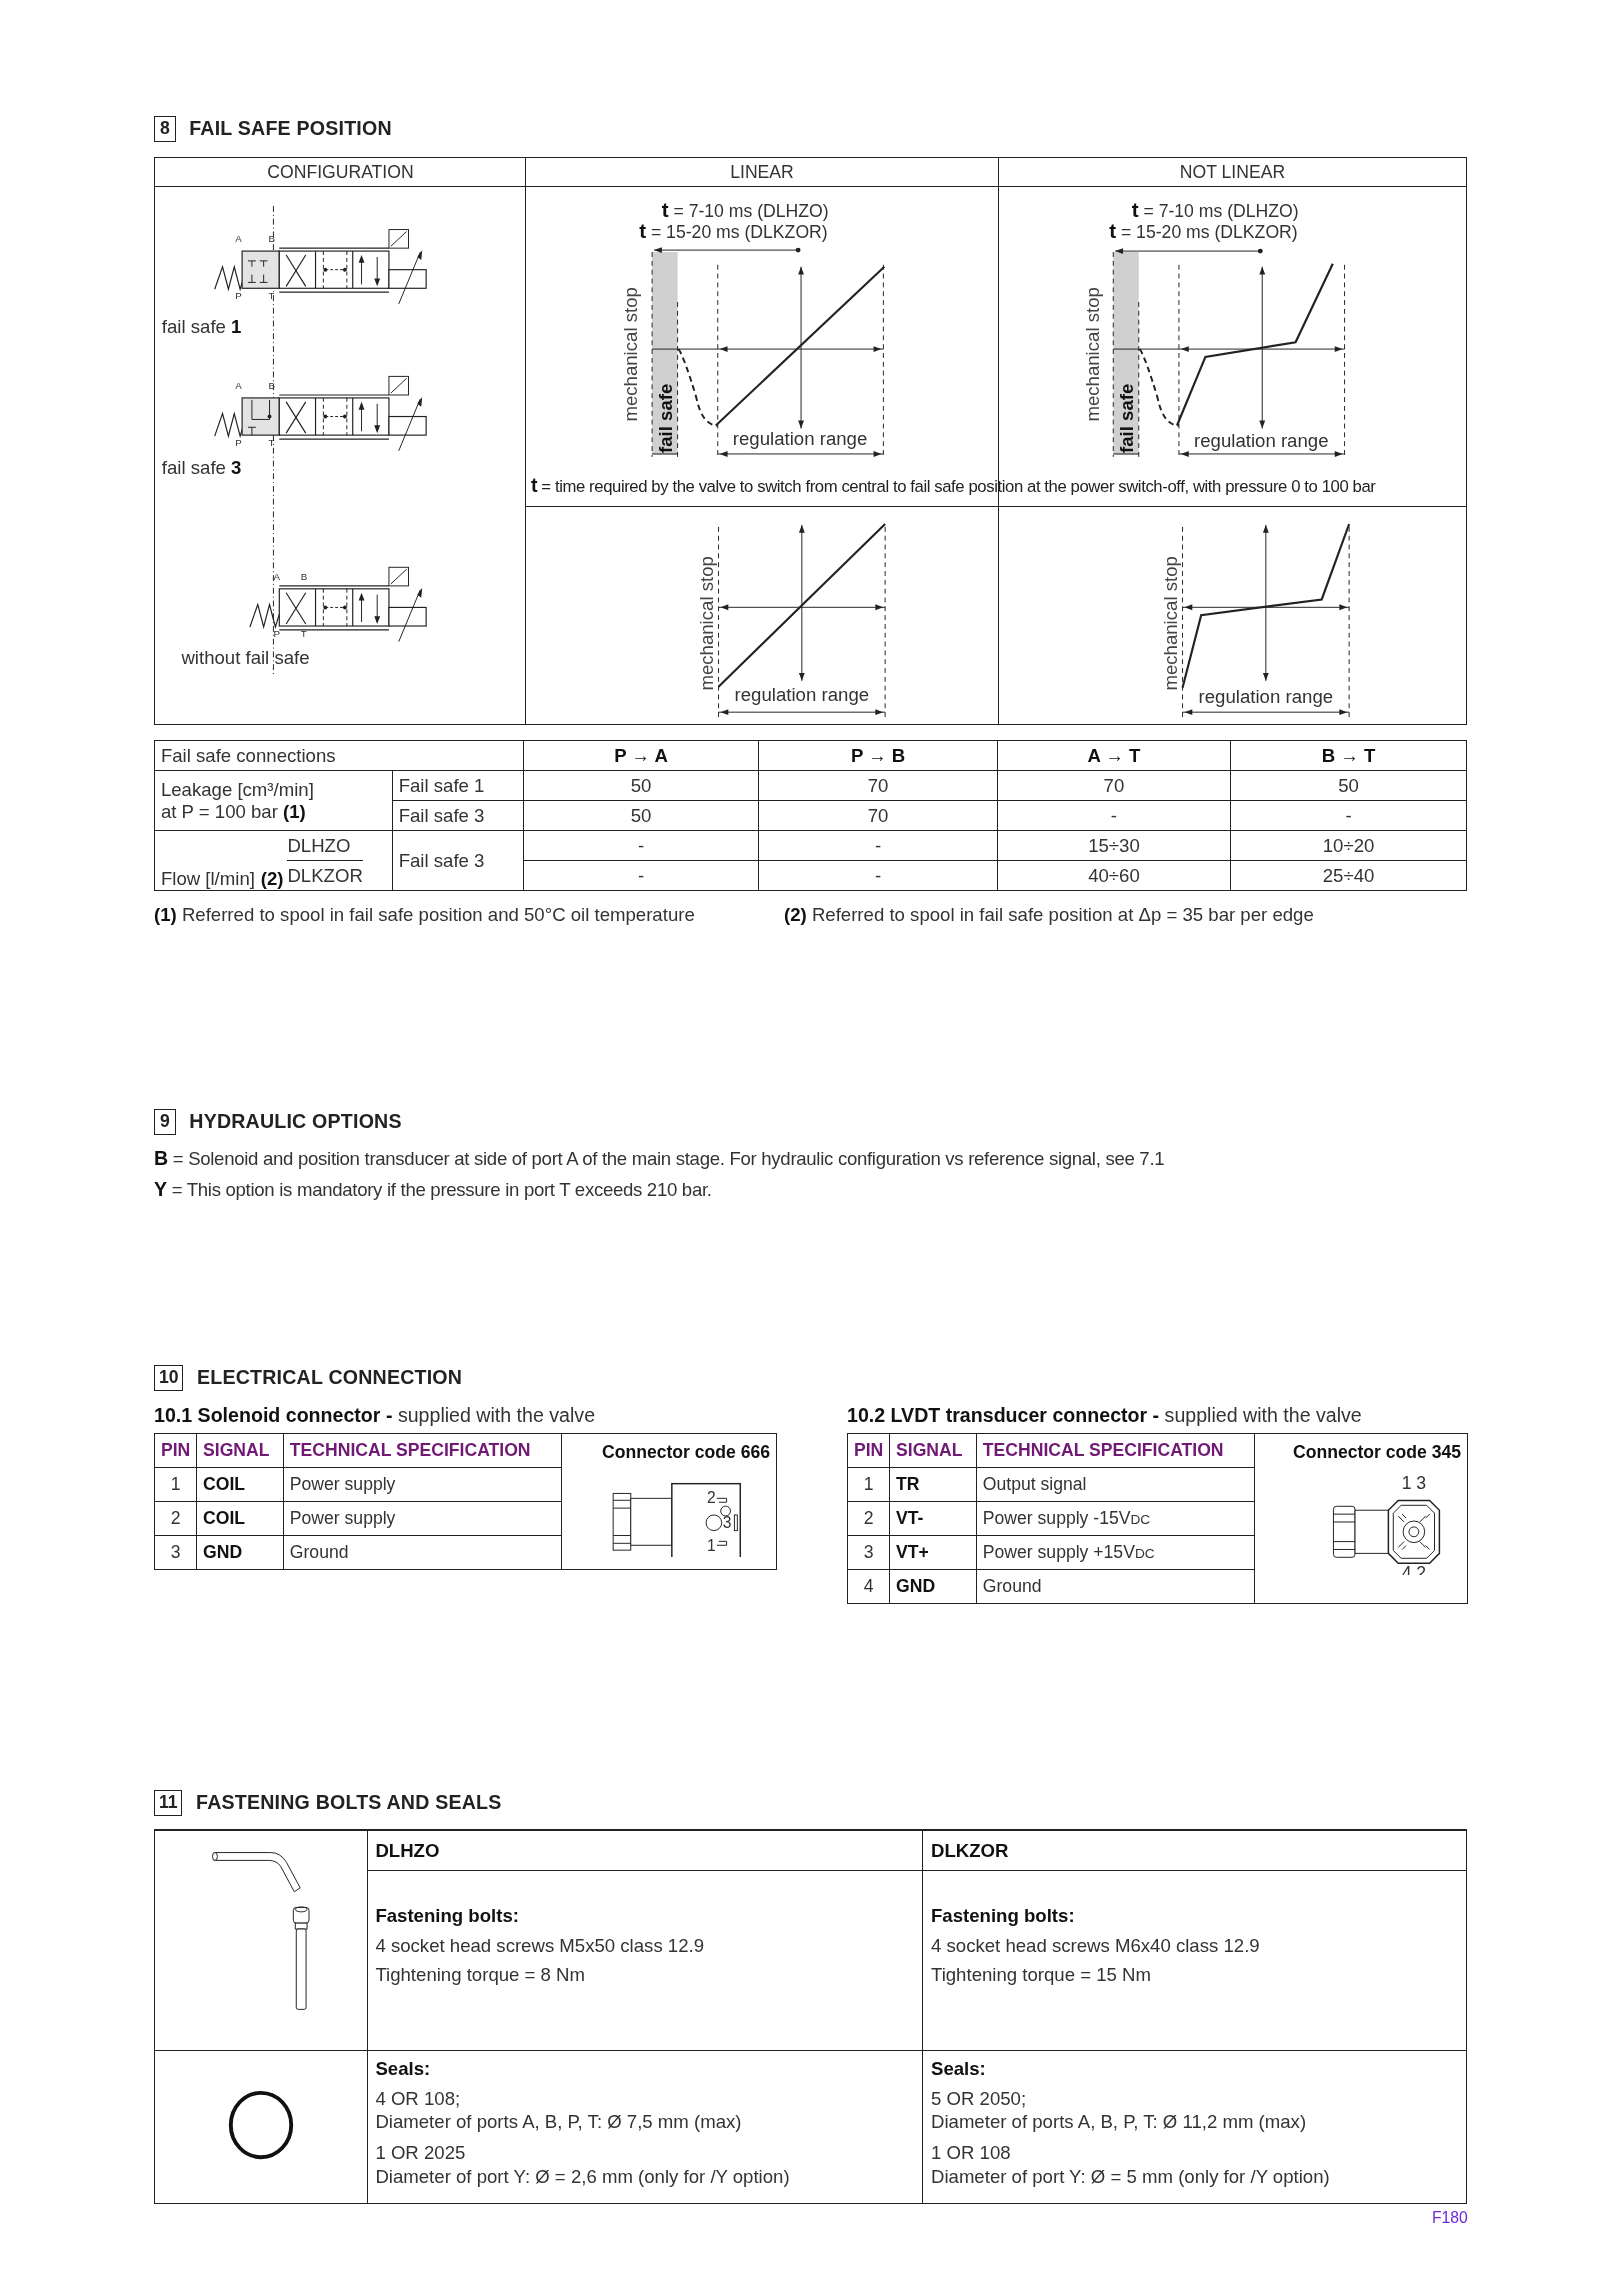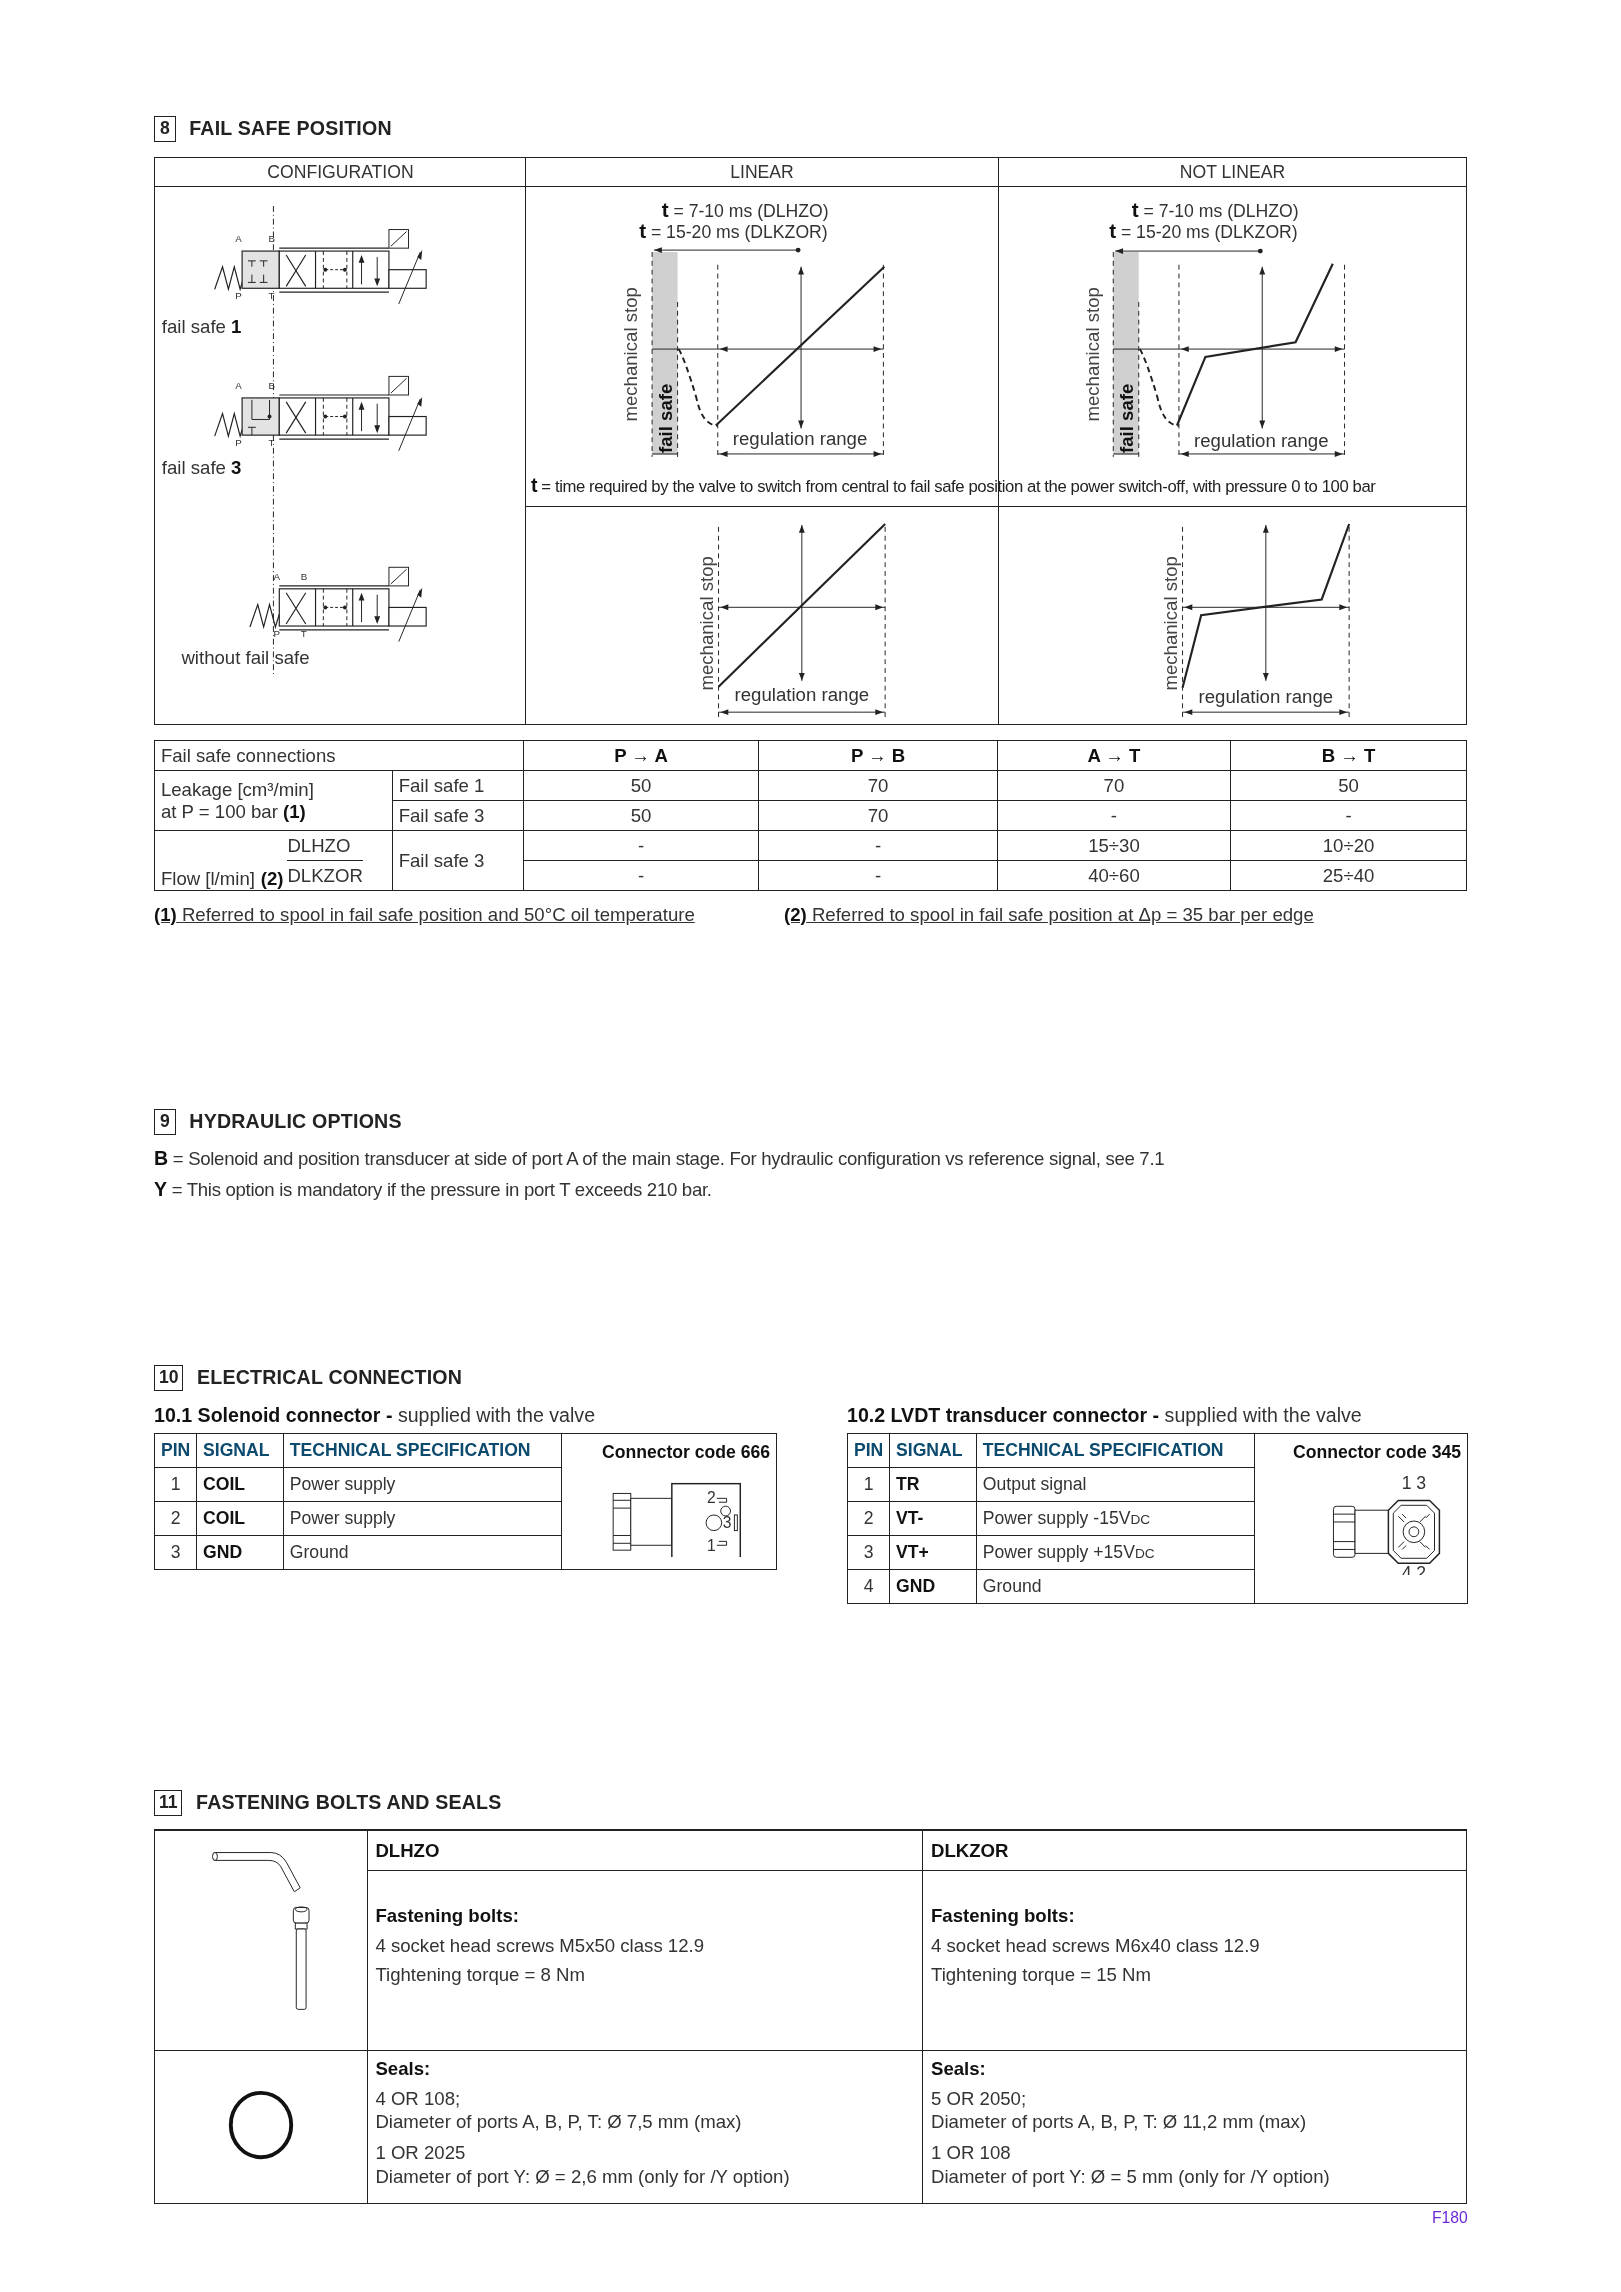--- a/index.html
+++ b/index.html
@@ -11,29 +11,29 @@
   table{border-collapse:collapse;}
   .t8 {position:absolute;left:154px;top:157px;width:1313px;height:568px;border:1.5px solid #222;box-sizing:border-box;}
   .t8 .hdr{position:absolute;top:0;height:29px;line-height:29px;text-align:center;font-size:17.6px;color:#333;border-bottom:1.5px solid #222;box-sizing:border-box;}
   .vline{position:absolute;width:0;border-left:1.5px solid #222;}
   .hline{position:absolute;height:0;border-top:1.5px solid #222;}
   .tnote{position:absolute;left:531px;top:474px;font-size:16.7px;letter-spacing:-0.4px;color:#222;white-space:nowrap;}
   .fs-table{position:absolute;left:154px;top:740px;width:1313px;font-size:18.6px;color:#333;}
   .fs-table td{border:1.5px solid #222;height:29px;padding:0 5.9px;}
   .fs-table .c{text-align:center;}
   .fs-table .b{font-weight:bold;color:#111;}
-  .foot{position:absolute;top:904px;font-size:18.6px;color:#333;white-space:nowrap;text-decoration:underline;}
+  .foot{position:absolute;top:904px;font-size:18.6px;color:#333;white-space:nowrap;}
   .foot b{color:#111;}
   .opt{position:absolute;left:154px;font-size:18.6px;color:#333;letter-spacing:-0.3px;white-space:nowrap;}
   .opt b{color:#111;font-size:19.6px;}
   .sub{position:absolute;font-size:19.6px;color:#333;white-space:nowrap;}
   .sub b{color:#111;}
   .ec{position:absolute;font-size:17.6px;color:#333;}
   .ec td,.ec th{border:1.5px solid #222;padding:0 5.9px;height:33px;}
-  .ec th{font-weight:bold;color:#0c4a6e;text-align:left;}
+  .ec th{font-weight:bold;color:#701a75;text-align:left;}
   .ec td.pin{text-align:center;width:27.4px;}
   .ec td.sig{font-weight:bold;color:#111;}
   .ec .conn{vertical-align:top;text-align:right;font-weight:bold;color:#111;padding-top:7.8px;}
   .fb{position:absolute;left:154px;top:1829px;width:1313px;border-top:2.9px solid #222;font-size:18.6px;color:#333;}
   .fb td{border:1.5px solid #222;vertical-align:top;padding:0 7.8px;}
   .fb .h{font-weight:bold;color:#111;height:39px;vertical-align:middle;}
   .fb .ln{margin:5.9px 0;line-height:23.5px;}
   .fb .lb{font-weight:bold;color:#111;}
   .page-num{position:absolute;left:1432px;top:2209px;font-size:15.7px;color:#6d28d9;}
 </style>

